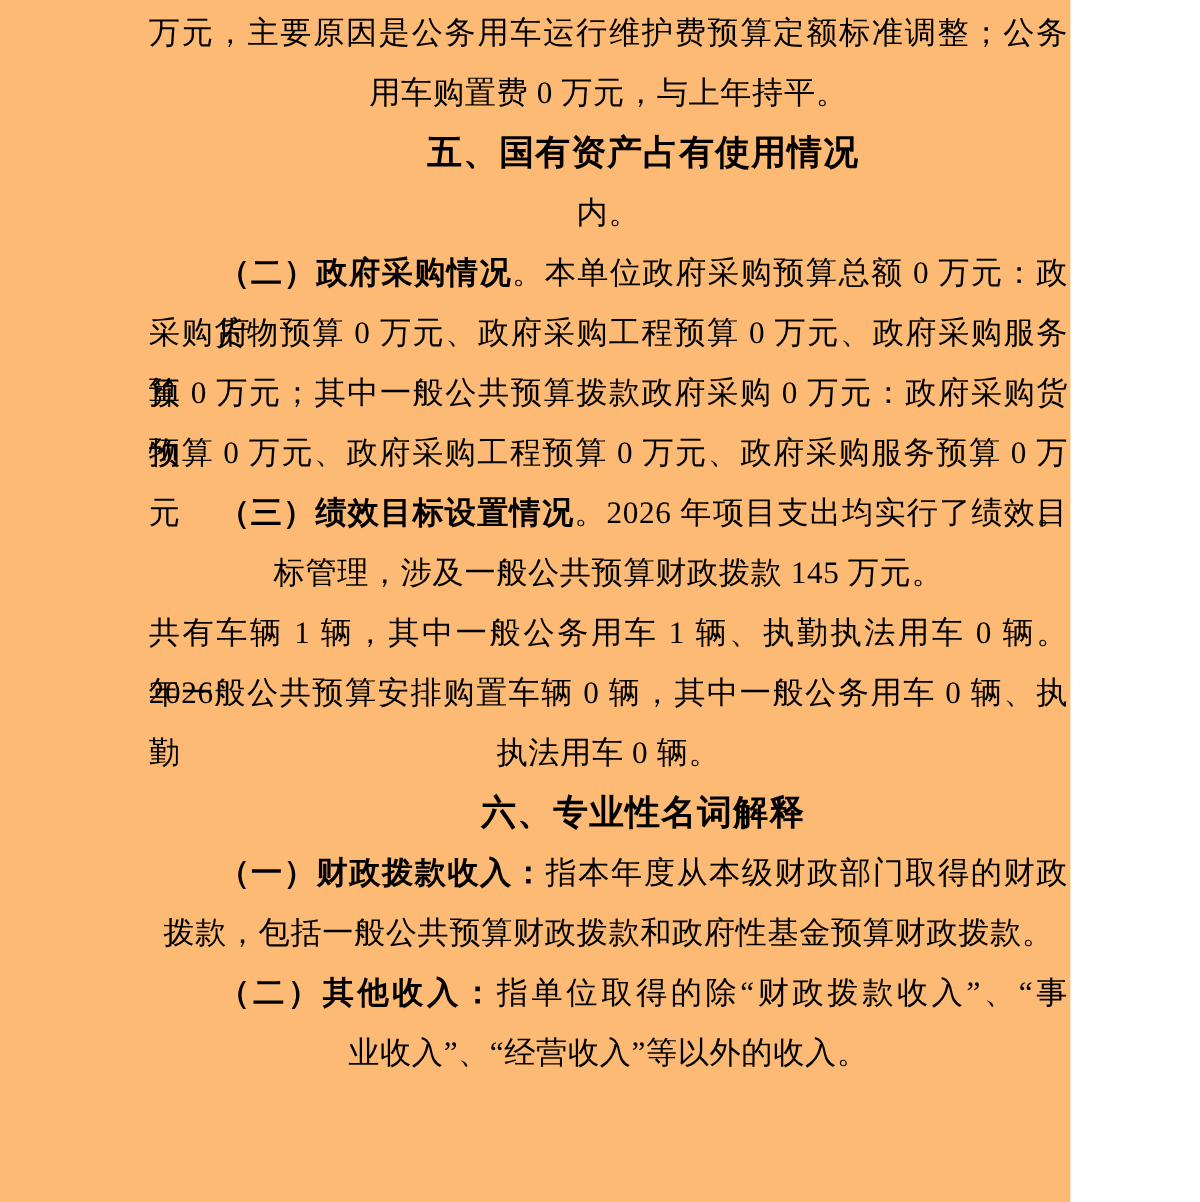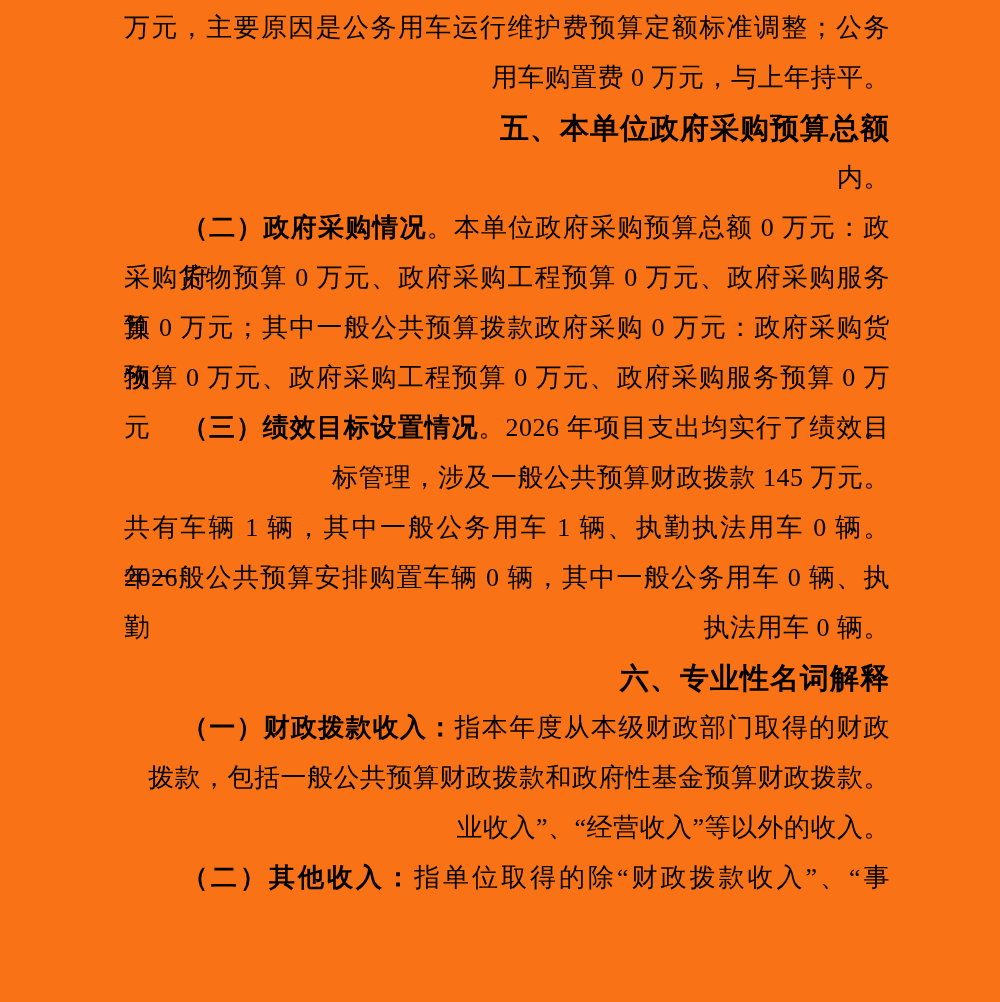--- a/index.html
+++ b/index.html
@@ -9,33 +9,33 @@
   }
   body {
     width: 1000px;
     height: 1002px;
     overflow: hidden;
     font-family: "Liberation Serif", serif;
     color: #000000;
   }
   .page {
     box-sizing: border-box;
-    width: 1000px;
+    width: 892px;
     height: 1002px;
     padding: 3px 88px 0 124px;
-    background: #f97316;
+    background: #fdba74;
   }
   .doc-body {
     width: 766px;
   }
   .line {
     height: 50px;
     line-height: 50px;
     font-size: 26px;
-    text-align: right;
+    text-align: center;
     letter-spacing: 0.5px;
   }
   .line.justify {
     text-align: justify;
     text-align-last: justify;
     text-justify: inter-character;
   }
   .line.indent {
     padding-left: 58px;
   }
@@ -49,30 +49,30 @@
     font-weight: bold;
   }
 </style>
 </head>
 <body>
 
 <div class="page">
   <div class="doc-body">
       <div class="line body justify"><span class="seg">万元，主要原因是公务用车运行维护费预算定额标准调整；公务</span></div>
       <div class="line body"><span class="seg">用车购置费 0 万元，与上年持平。</span></div>
-      <div class="line heading indent"><span class="seg bold">五、本单位政府采购预算总额</span></div>
+      <div class="line heading indent"><span class="seg bold">五、国有资产占有使用情况</span></div>
       <div class="line body"><span class="seg">内。</span></div>
       <div class="line body indent justify"><span class="seg bold">（二）政府采购情况</span><span class="seg">。本单位政府采购预算总额 0 万元：政府</span></div>
       <div class="line body justify"><span class="seg">采购货物预算 0 万元、政府采购工程预算 0 万元、政府采购服务预</span></div>
       <div class="line body justify"><span class="seg">算 0 万元；其中一般公共预算拨款政府采购 0 万元：政府采购货物</span></div>
       <div class="line body justify"><span class="seg">预算 0 万元、政府采购工程预算 0 万元、政府采购服务预算 0 万元。</span></div>
       <div class="line body indent justify"><span class="seg bold">（三）绩效目标设置情况</span><span class="seg">。2026 年项目支出均实行了绩效目</span></div>
       <div class="line body"><span class="seg">标管理，涉及一般公共预算财政拨款 145 万元。</span></div>
       <div class="line body justify"><span class="seg">共有车辆 1 辆，其中一般公务用车 1 辆、执勤执法用车 0 辆。2026</span></div>
       <div class="line body justify"><span class="seg">年一般公共预算安排购置车辆 0 辆，其中一般公务用车 0 辆、执勤</span></div>
       <div class="line body"><span class="seg">执法用车 0 辆。</span></div>
       <div class="line heading indent"><span class="seg bold">六、专业性名词解释</span></div>
       <div class="line body indent justify"><span class="seg bold">（一）财政拨款收入：</span><span class="seg">指本年度从本级财政部门取得的财政</span></div>
       <div class="line body"><span class="seg">拨款，包括一般公共预算财政拨款和政府性基金预算财政拨款。</span></div>
+      <div class="line body indent justify"><span class="seg bold">（二）其他收入：</span><span class="seg">指单位取得的除“财政拨款收入”、“事</span></div>
       <div class="line body"><span class="seg">业收入”、“经营收入”等以外的收入。</span></div>
-      <div class="line body indent justify"><span class="seg bold">（二）其他收入：</span><span class="seg">指单位取得的除“财政拨款收入”、“事</span></div>
     </div>
 </div>
 
 </body></html>

